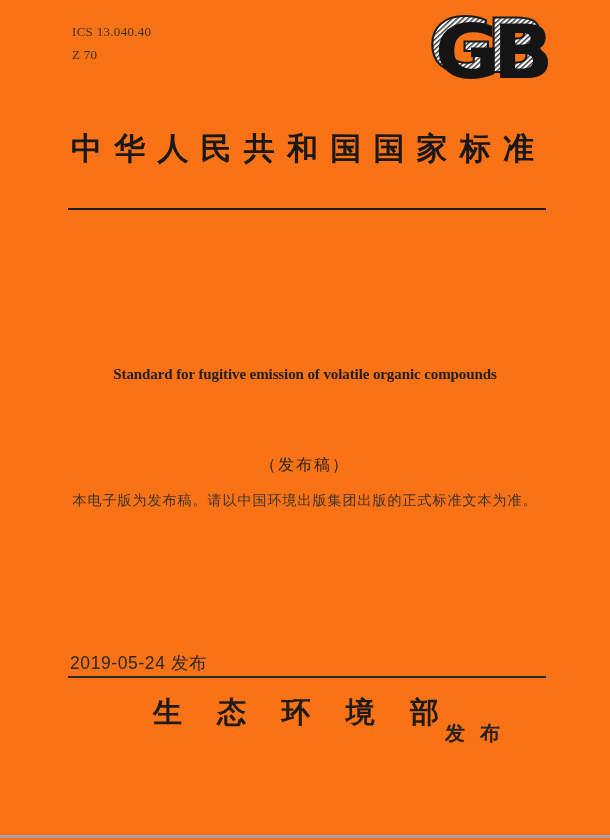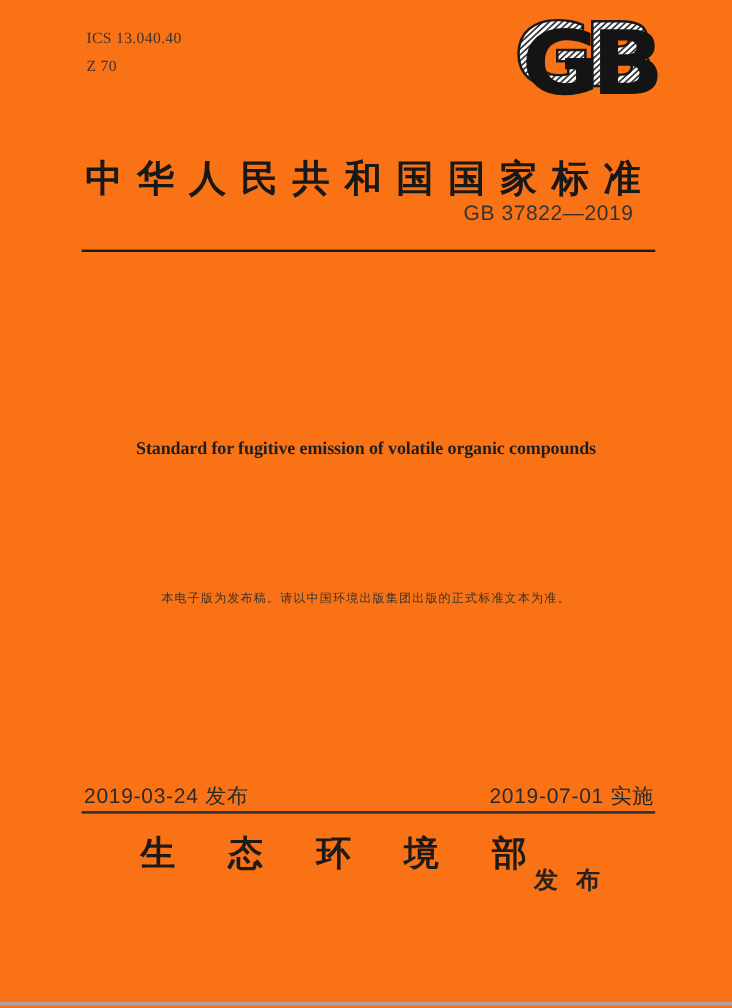--- a/index.html
+++ b/index.html
@@ -110,21 +110,21 @@
     color: #2b2522;
   }
 
   .edition-note {
     position: absolute;
     top: 492px;
     left: 0;
     width: 610px;
     text-align: center;
     font-family: Liberation Sans, sans-serif;
-    font-size: 10px;
+    font-size: 14px;
     letter-spacing: 1px;
     color: #3b322c;
   }
 
   .date-row {
     position: absolute;
     top: 651px;
     left: 70px;
     width: 475px;
     display: flex;
@@ -152,20 +152,21 @@
     font-family: "Liberation Serif", serif;
     font-weight: bold;
     font-size: 29px;
     line-height: 30px;
     color: #1e1a18;
   }
   .publisher .pub-line {
     text-align: justify;
     text-align-last: justify;
     white-space: nowrap;
+    margin-left: 36px;
   }
 
   .publish-label {
     position: absolute;
     top: 720px;
     left: 445px;
     font-family: "Liberation Serif", serif;
     font-weight: bold;
     font-size: 20px;
     letter-spacing: 15px;
@@ -200,33 +201,32 @@
       </pattern>
     </defs>
     <g font-family="'DejaVu Sans', sans-serif" font-weight="900" font-size="74" letter-spacing="-7">
       <text x="2" y="60" fill="url(#hatch)" stroke="#1a1a1a" stroke-width="2" transform="scale(1.08,1)">GB</text>
       <text x="8" y="66" fill="#141414" transform="scale(1.08,1)">GB</text>
     </g>
   </svg>
 
   <div class="header-title">中华人民共和国国家标准</div>
 
-  <div class="standard-number">GB 37822—2019</div>
 
   <div class="rule-top"></div>
 
 
   <div class="title-en">Standard for fugitive emission of volatile organic compounds</div>
 
+  <div class="draft-label">（发布稿）</div>
 
   <div class="edition-note">本电子版为发布稿。请以中国环境出版集团出版的正式标准文本为准。</div>
 
   <div class="date-row">
-    <span>2019-03-24 发布</span>
-    <span>2019-07-01 实施</span>
+    <span>2019-05-24 发布</span>
   </div>
 
   <div class="rule-bottom"></div>
 
   <div class="publisher">
     <div class="pub-line">生态环境部</div>
   </div>
 
   <div class="publish-label">发布</div>
 

